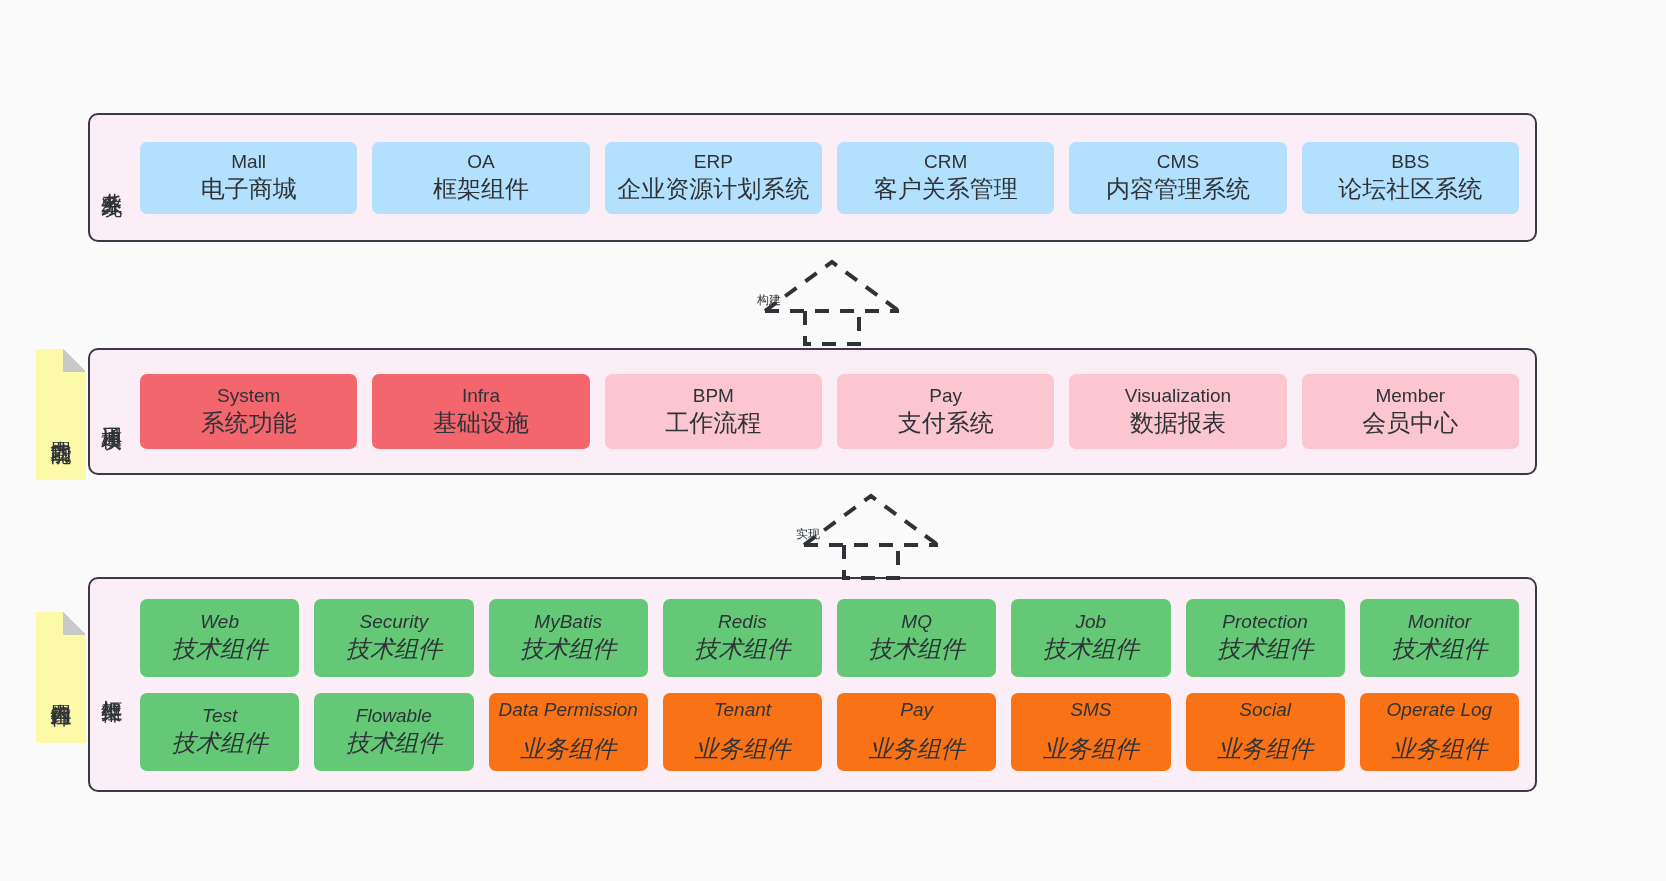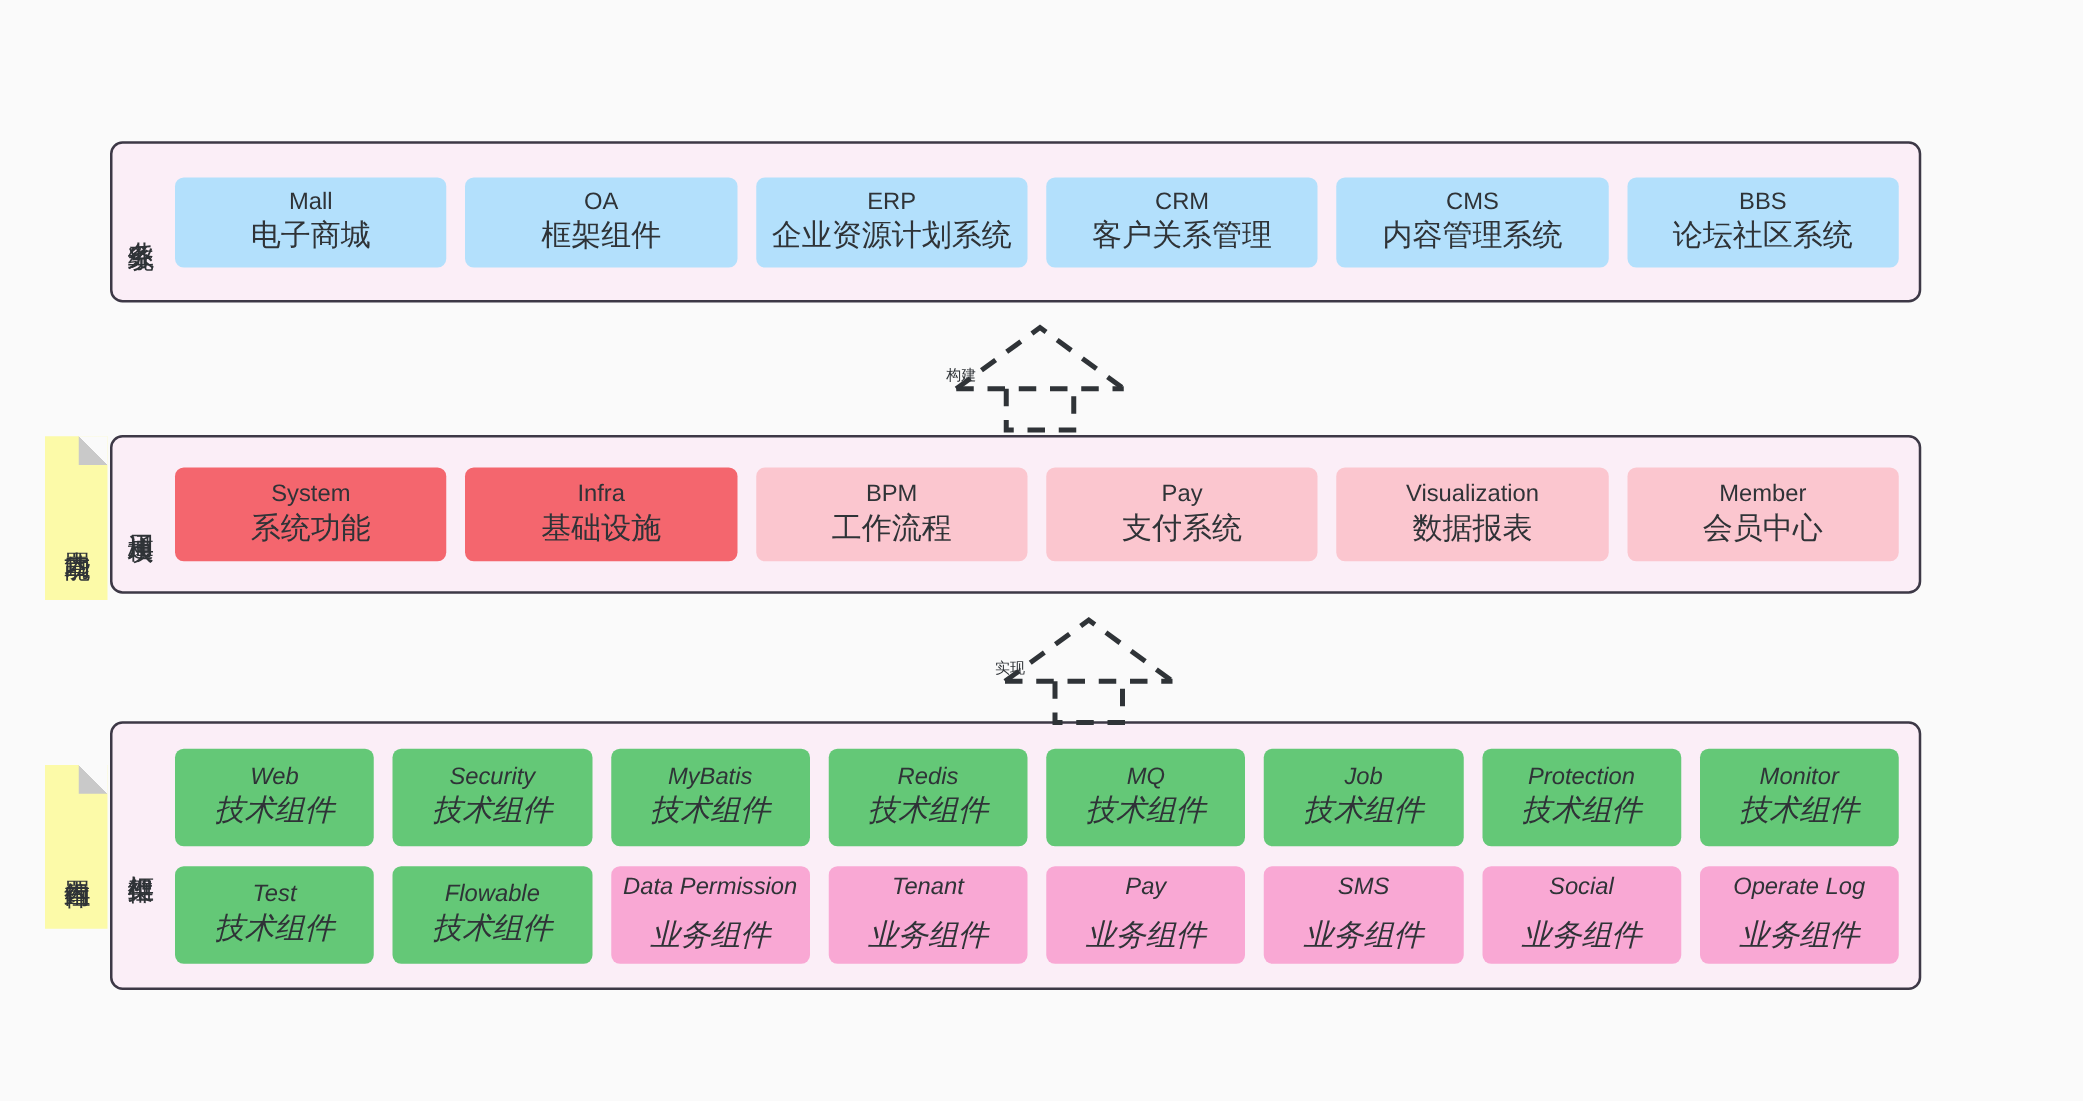--- a/index.html
+++ b/index.html
@@ -82,21 +82,21 @@
 
   #band-framework{ left: 88px; top: 577px; width: 1449px; height: 215px; }
   #band-framework .card { height: 78px; font-style: italic; }
   #band-framework .band-body { gap: 16px; }
 
   
   .c-blue       { background: #b3e0fc; }
   .c-red        { background: #f4666e; }
   .c-pink       { background: #fbc6cf; }
   .c-green      { background: #64c877; }
-  .c-greenlight { background: #f9a8d4; gap: 12px; }
+  .c-greenlight { background: #f97316; gap: 12px; }
 
   
   .note {
     position: absolute;
     background: #fcfaa8;
     box-sizing: border-box;
     display: flex;
     align-items: center;
     justify-content: center;
     font-size: 21px;

